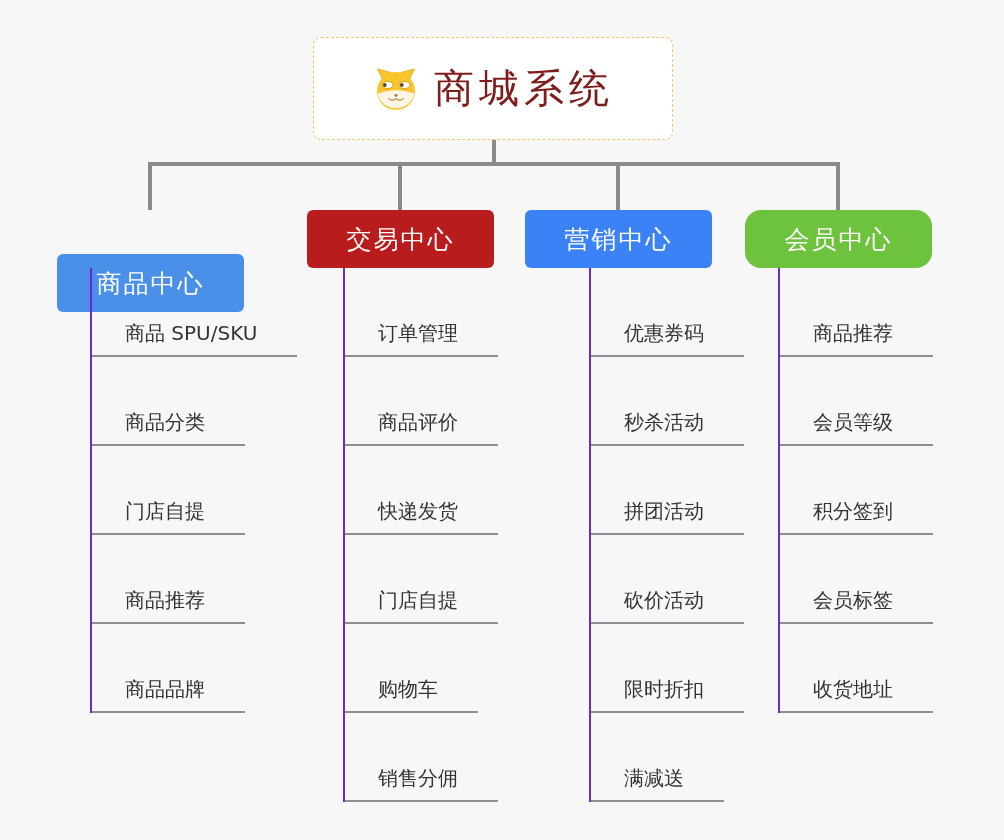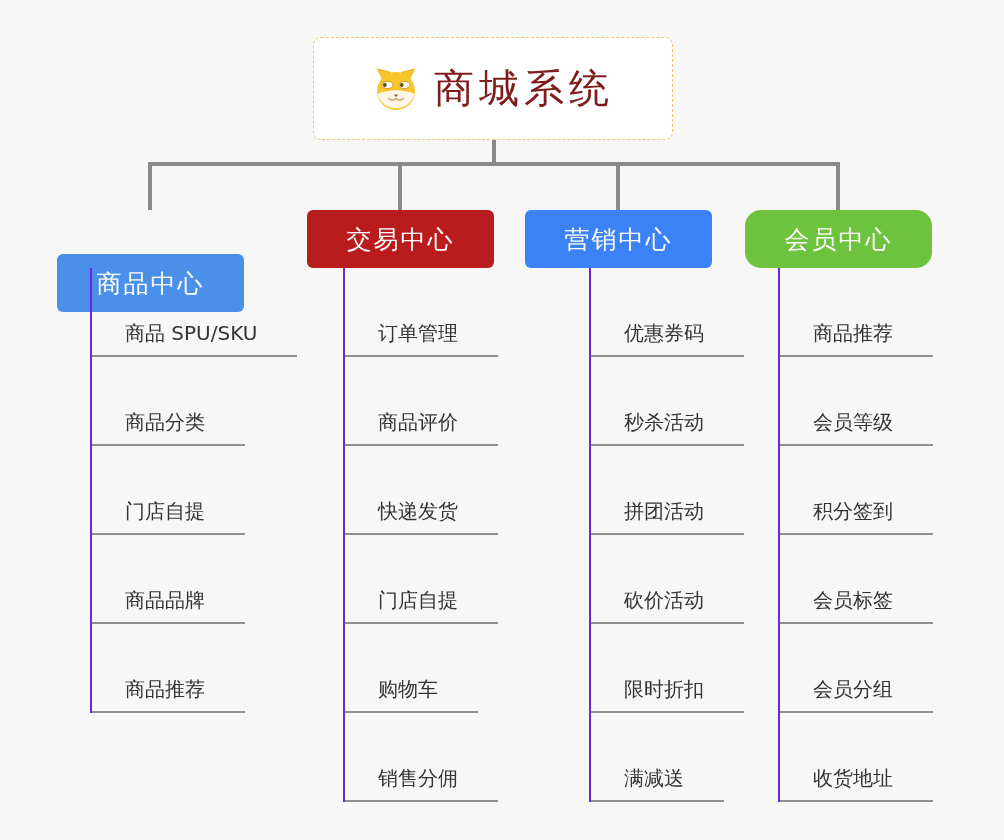--- a/index.html
+++ b/index.html
@@ -105,22 +105,22 @@
 
 <div class="branch-box bb-1" style="background: rgb(74, 144, 232); margin-top: 44px;">商品中心</div>
 <div class="branch-box bb-2" style="background: #b91c1c; font-family: Liberation Serif, serif;">交易中心</div>
 <div class="branch-box bb-3" style="background: #3b82f6;">营销中心</div>
 <div class="branch-box bb-4" style="background: rgb(109, 194, 62);">会员中心</div>
 
 <div class="branch-list bl-1">
   <div class="branch-item">商品 SPU/SKU</div>
   <div class="branch-item">商品分类</div>
   <div class="branch-item">门店自提</div>
+  <div class="branch-item">商品推荐</div>
   <div class="branch-item">商品品牌</div>
-  <div class="branch-item">商品推荐</div>
 </div>
 
 <div class="branch-list bl-2">
   <div class="branch-item">订单管理</div>
   <div class="branch-item">商品评价</div>
   <div class="branch-item">快递发货</div>
   <div class="branch-item">门店自提</div>
   <div class="branch-item">购物车</div>
   <div class="branch-item">销售分佣</div>
 </div>
@@ -132,15 +132,14 @@
   <div class="branch-item">砍价活动</div>
   <div class="branch-item">限时折扣</div>
   <div class="branch-item">满减送</div>
 </div>
 
 <div class="branch-list bl-4">
   <div class="branch-item">商品推荐</div>
   <div class="branch-item">会员等级</div>
   <div class="branch-item">积分签到</div>
   <div class="branch-item">会员标签</div>
-  <div class="branch-item">会员分组</div>
   <div class="branch-item">收货地址</div>
 </div>
 
 </body></html>

